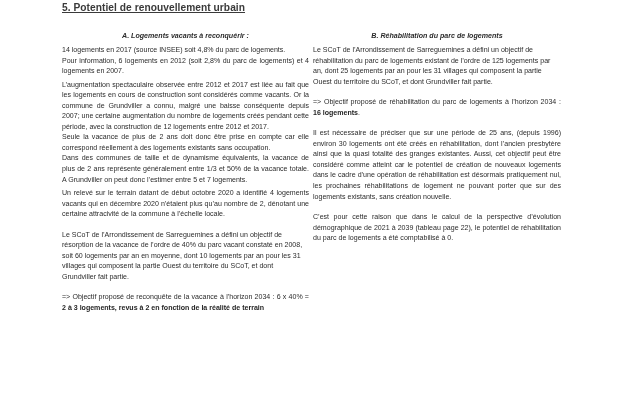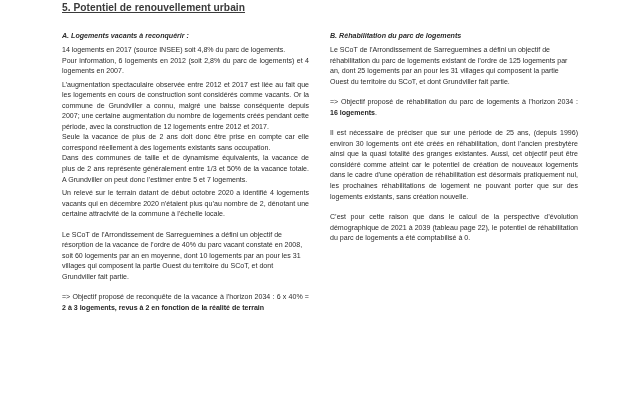--- a/index.html
+++ b/index.html
@@ -7,24 +7,24 @@
     width: 640px; height: 400px; overflow: hidden; position: relative;
     font-family: "Liberation Sans", sans-serif; color: #2b2b2b;
   }
   .page-title {
     position: absolute; left: 62px; top: 2px;
     font-size: 10.2px; font-weight: bold; text-decoration: underline;
     color: #3a3a3a; letter-spacing: 0.05px;
   }
   .col { position: absolute; font-size: 7.05px; line-height: 10.55px; }
   .col-left { left: 62px; top: 31px; width: 247px; }
-  .col-right { left: 330px; top: 31px; width: 248px; }
+  .col-right { left: 313px; top: 31px; width: 248px; }
   .sec-head {
     font-weight: bold; font-style: italic; font-size: 7.1px;
-    margin: 0 0 3px 0; height: 11px; line-height: 11px;
+    margin: 0 0 3px 0; height: 11px; line-height: 11px; text-align: center;
   }
   p { margin: 0; }
   .j { text-align: justify; text-align-last: left; }
   .gap-s { margin-top: 3px; }
   .gap-l { margin-top: 10px; }
   b { font-weight: bold; color: #1e1e1e; }
 </style>
 </head>
 <body>
 

